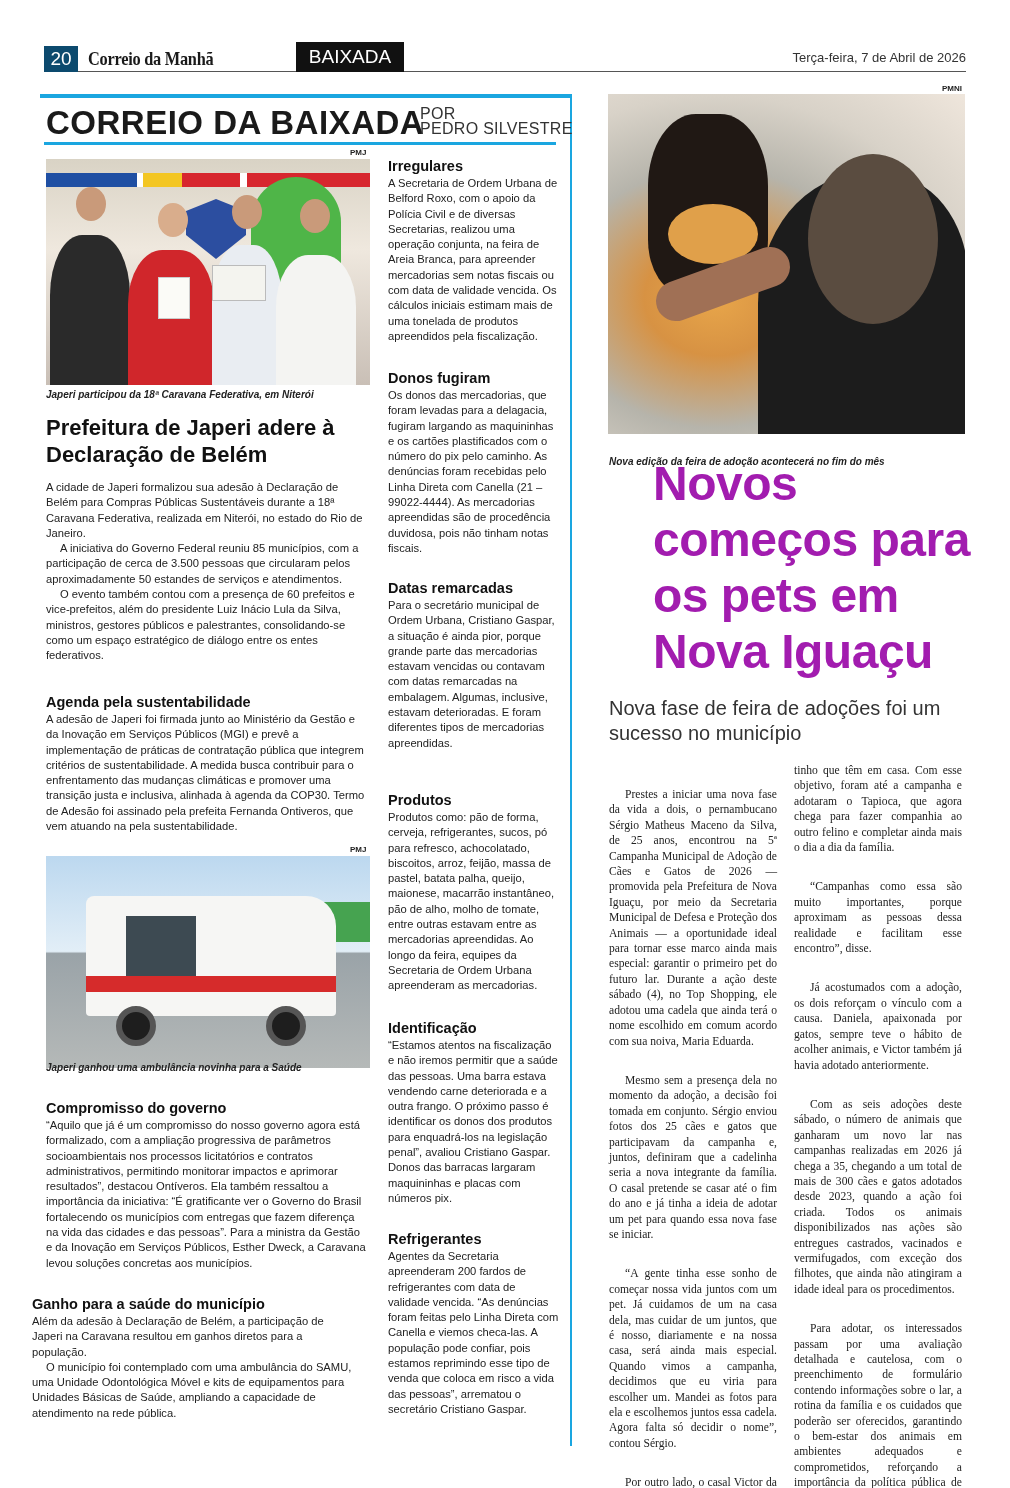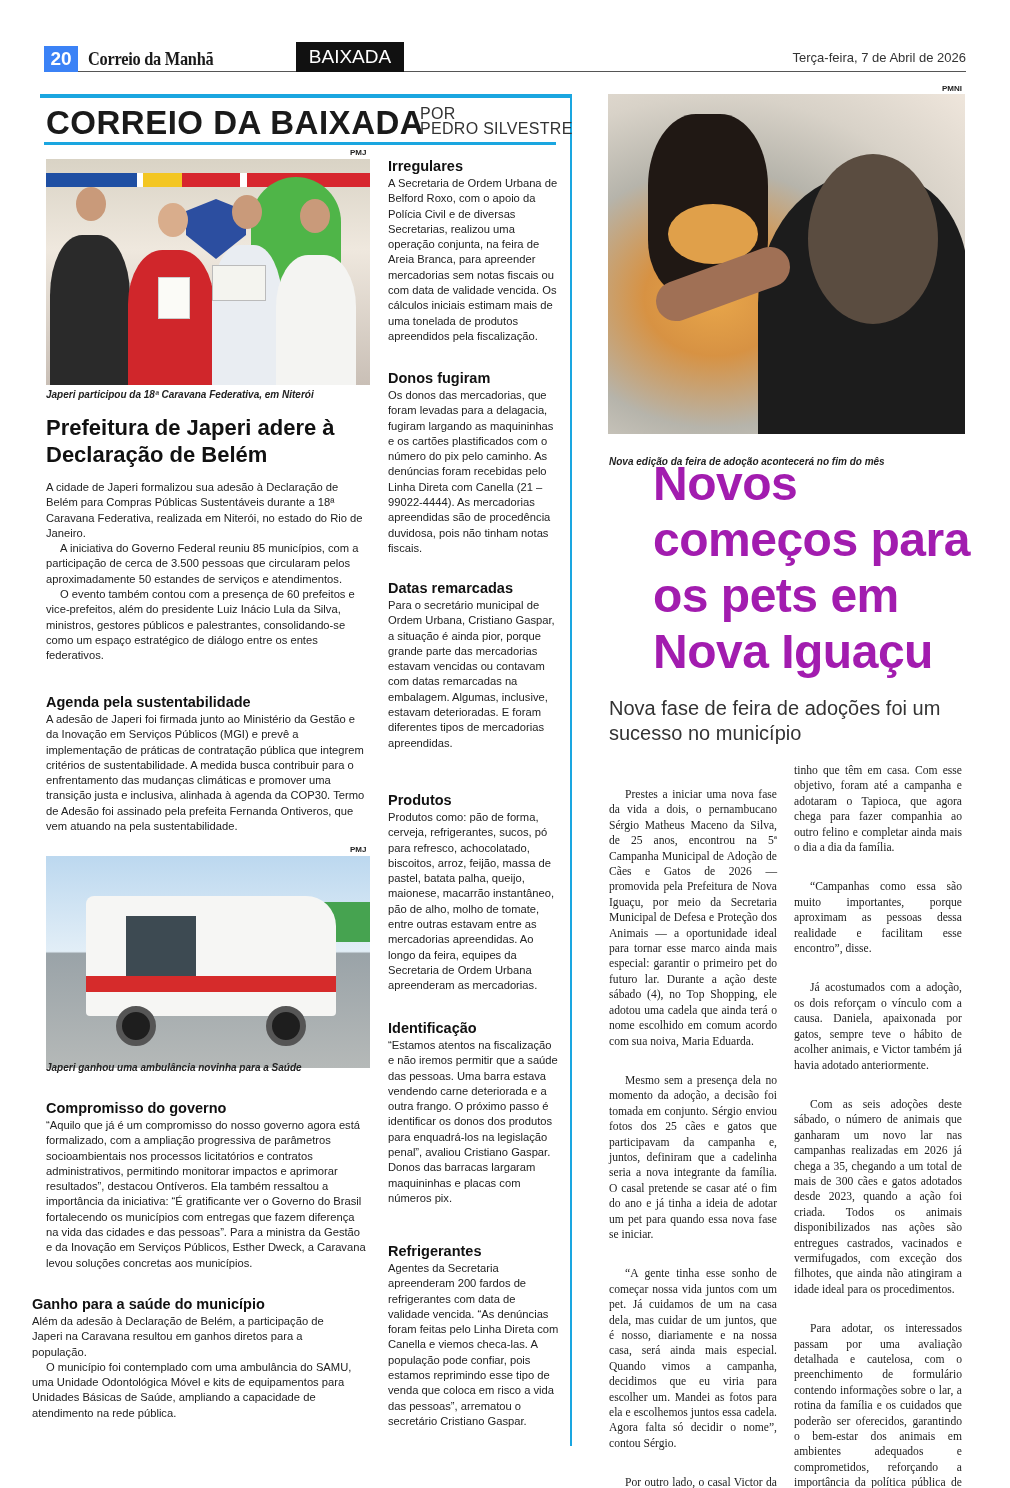--- a/index.html
+++ b/index.html
@@ -1,21 +1,21 @@
 <!DOCTYPE html>
 <html><head>
 <meta charset="utf-8">
 <style>
   * { box-sizing: border-box; margin: 0; padding: 0; }
   html, body { width: 1010px; height: 1488px; background: #fff; overflow: hidden; }
   body { position: relative; font-family: "DejaVu Sans", sans-serif; color: #1a1a1a; }
 
   
   .masthead { position: absolute; left: 44px; top: 46px; width: 922px; height: 26px; border-bottom: 1.5px solid #555; }
-  .page-num { position: absolute; left: 0; top: 0; height: 26px; width: 34px; background: #3b82f6; color: #fff; font-size: 19px; font-weight: bold; line-height: 26px; text-align: center; font-family: "Liberation Sans", sans-serif; }
+  .page-num { position: absolute; left: 0; top: 0; height: 26px; width: 34px; background: #0c4a6e; color: #fff; font-size: 19px; font-weight: normal; line-height: 26px; text-align: center; font-family: "Liberation Sans", sans-serif; }
   .paper-name { position: absolute; left: 44px; top: 2px; font-family: "Liberation Serif", serif; font-weight: bold; font-size: 19px; line-height: 22px; letter-spacing: -0.3px; transform: scaleX(0.86); transform-origin: left; }
   .section-tag { position: absolute; left: 252px; top: -4px; height: 30px; width: 108px; background: #111; color: #fff; font-size: 19px; line-height: 30px; text-align: center; font-family: "Liberation Sans", sans-serif; }
   .issue-date { position: absolute; right: 0; top: 4px; font-size: 13px; color: #333; font-family: "Liberation Sans", sans-serif; }
 
   
   .left-box { position: absolute; left: 40px; top: 94px; width: 532px; height: 1352px; border-top: 4px solid #1aa6e0; border-right: 2px solid #1aa6e0; }
   .col-title { position: absolute; left: 46px; top: 104px; font-family: "Liberation Sans", sans-serif; font-weight: bold; font-size: 33px; letter-spacing: 0.5px; }
   .col-byline { position: absolute; left: 420px; top: 106px; font-size: 16px; line-height: 15px; color: #333; font-family: "Liberation Sans", sans-serif; letter-spacing: 0.3px; }
   .col-rule { position: absolute; left: 44px; top: 142px; width: 512px; height: 3px; background: #1aa6e0; }
 
@@ -56,21 +56,21 @@
   .wheel { position: absolute; top: 150px; width: 40px; height: 40px; border-radius: 50%; background: #1e1e1e; border: 6px solid #555; }
   .w1 { left: 70px; } .w2 { left: 220px; }
   .bus { position: absolute; right: 0; top: 46px; width: 60px; height: 40px; background: #46a350; }
 
   .b-comp { left: 46px; top: 1098px; width: 320px; }
   .b-ganho { left: 32px; top: 1294px; width: 320px; }
 
   
   .mid { position: absolute; left: 388px; width: 172px; }
   .mid .body-sans { font-size: 11.2px; line-height: 15.3px; }
-  .m1 { top: 156px; } .m2 { top: 368px; } .m3 { top: 578px; } .m4 { top: 790px; } .m5 { top: 1018px; } .m6 { top: 1229px; margin-top: 12px; }
+  .m1 { top: 156px; } .m2 { top: 368px; } .m3 { top: 578px; } .m4 { top: 790px; } .m5 { top: 1018px; } .m6 { top: 1229px; }
 
   
   .photo-dog { left: 608px; top: 94px; width: 357px; height: 340px; background: radial-gradient(ellipse at 30% 60%, #e8a64a 0%, #d79243 20%, #b6b4ab 45%, #d8d2c8 70%, #efe6dc 100%); }
   .dog-body { position: absolute; left: 40px; top: 20px; width: 120px; height: 180px; background: #201814; border-radius: 40% 40% 30% 30%; }
   .dog-paw { position: absolute; left: 60px; top: 110px; width: 90px; height: 60px; background: #e0a04a; border-radius: 50%; }
   .woman { position: absolute; left: 150px; top: 80px; width: 210px; height: 260px; background: #1c1c1c; border-radius: 50% 40% 0 0; }
   .woman-head { position: absolute; left: 200px; top: 60px; width: 130px; height: 170px; background: #5a4c40; border-radius: 50%; }
   .arm { position: absolute; left: 45px; top: 170px; width: 140px; height: 40px; background: #a07055; border-radius: 20px; transform: rotate(-20deg); }
 
   .big-headline { position: absolute; left: 609px; top: 456px; width: 360px; font-family: "Liberation Sans", sans-serif; font-weight: bold; font-size: 48px; line-height: 56px; color: #a21caf; letter-spacing: -0.5px; margin-left: 44px; }

